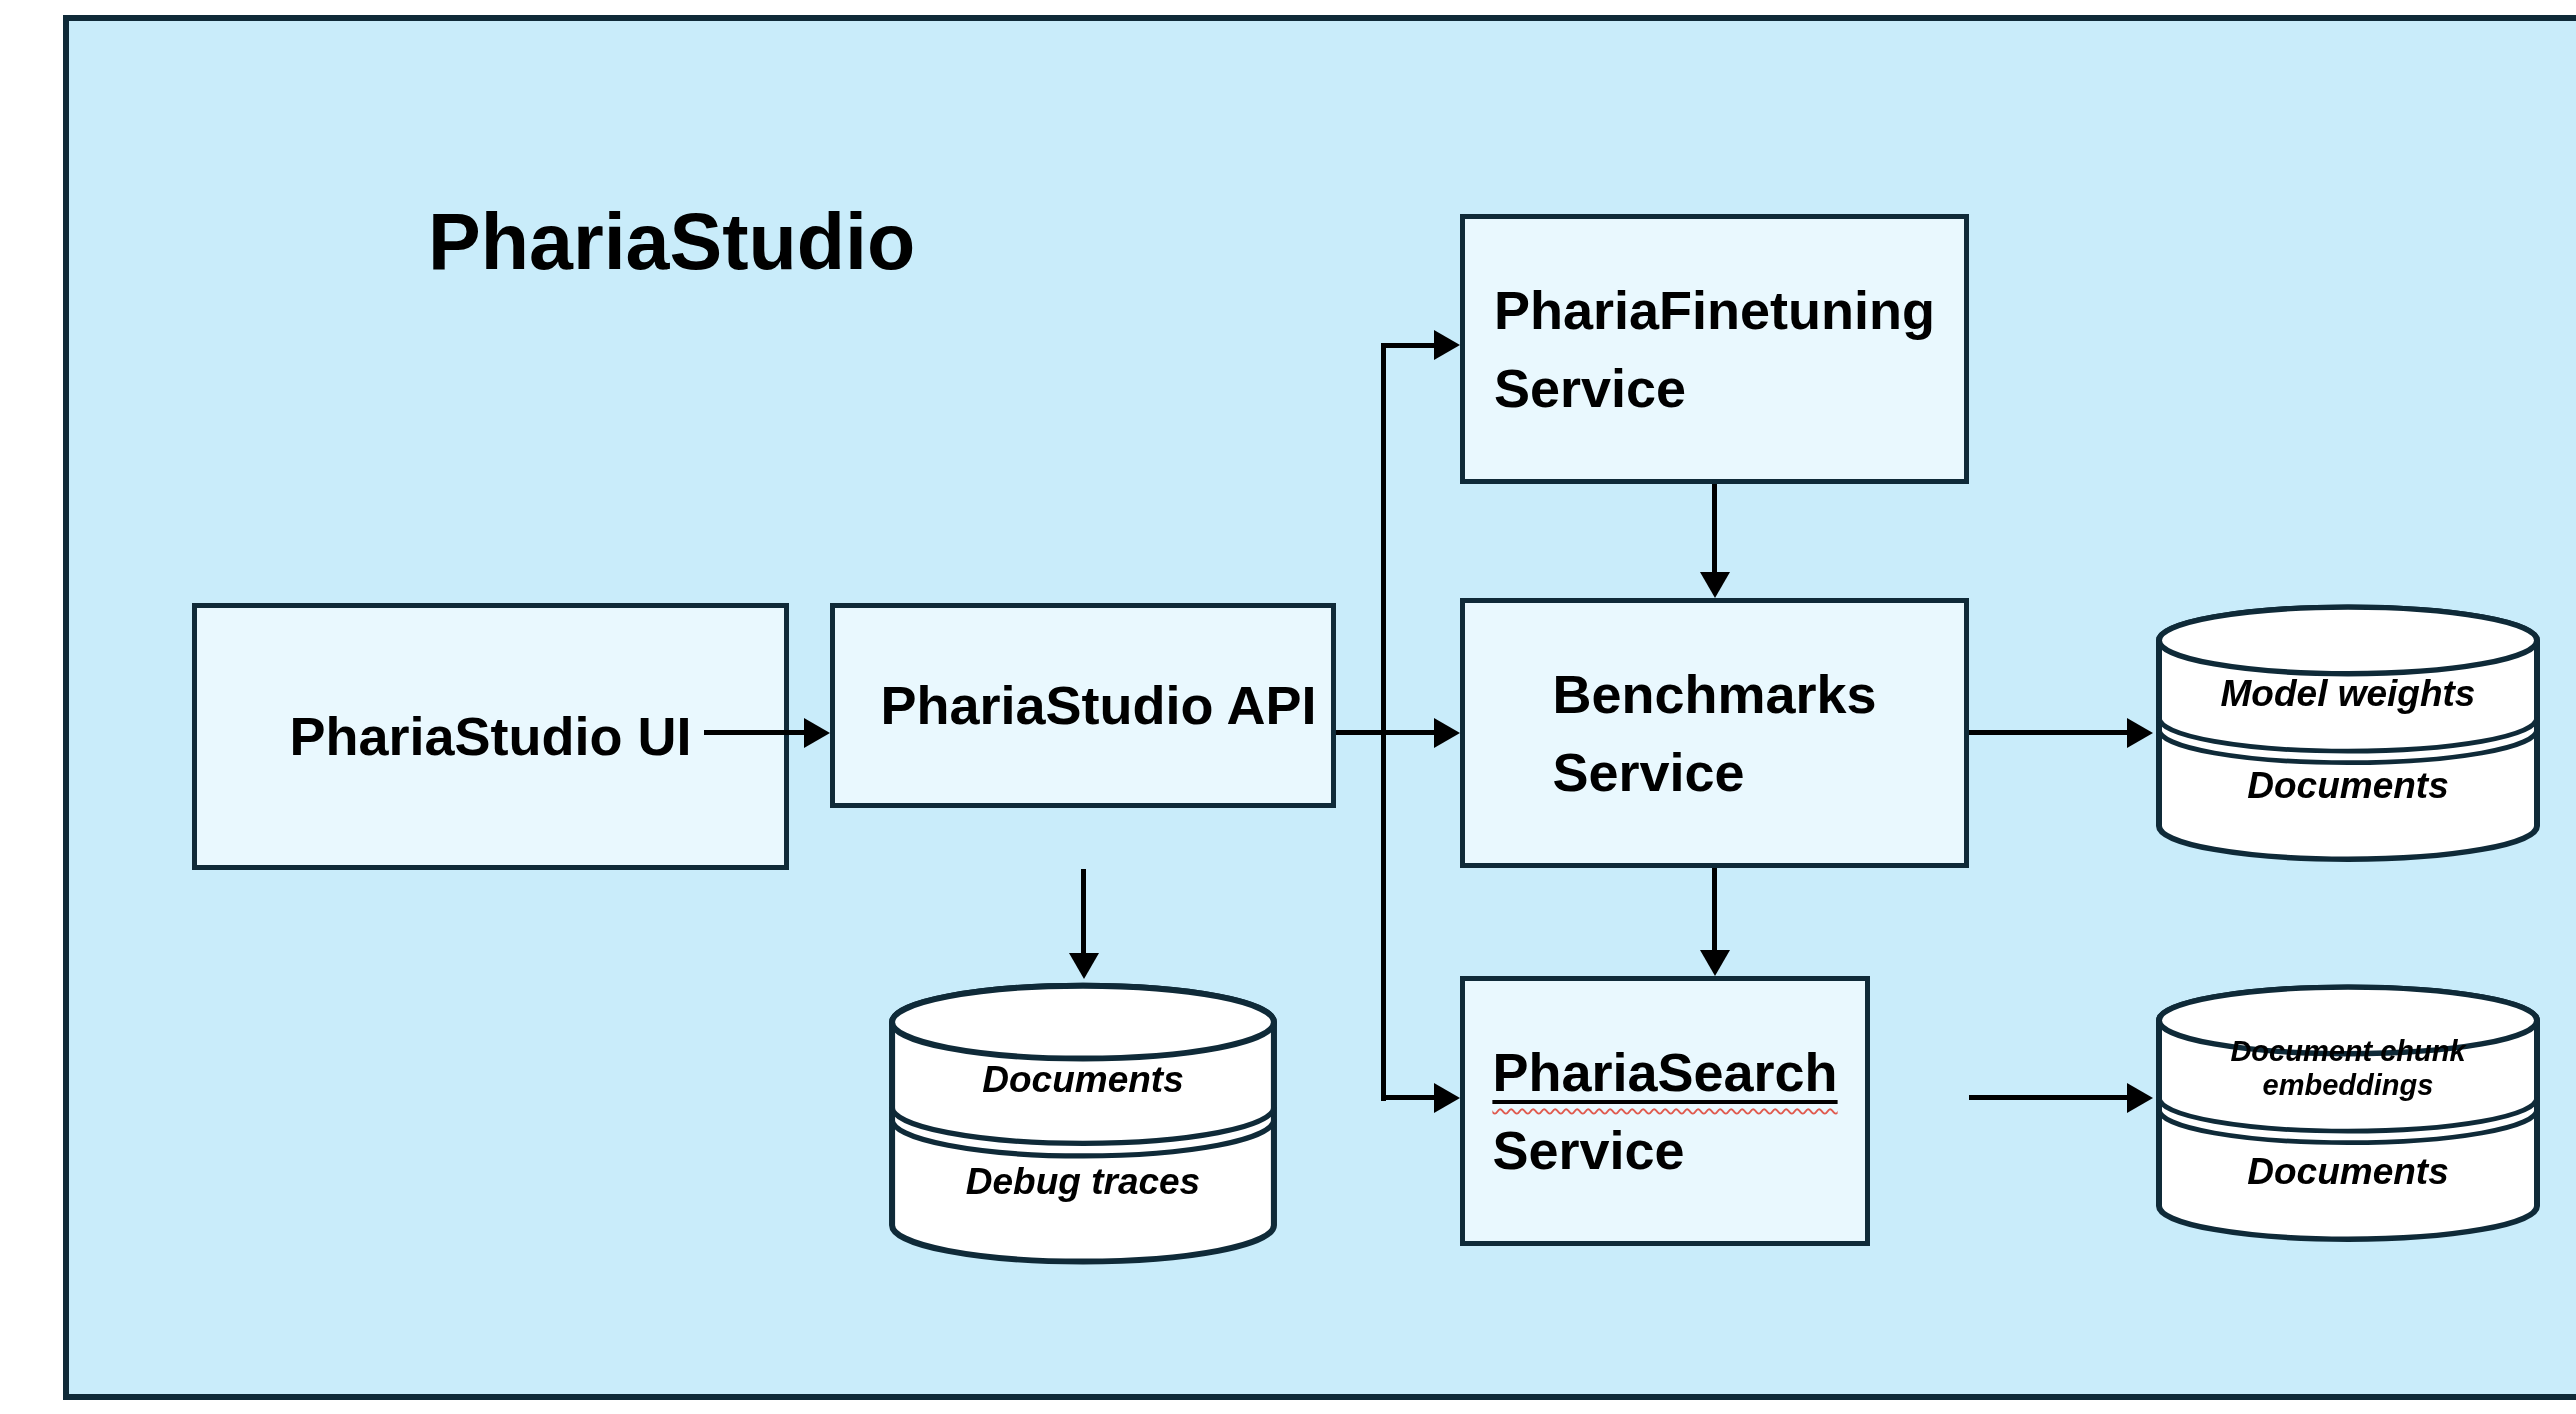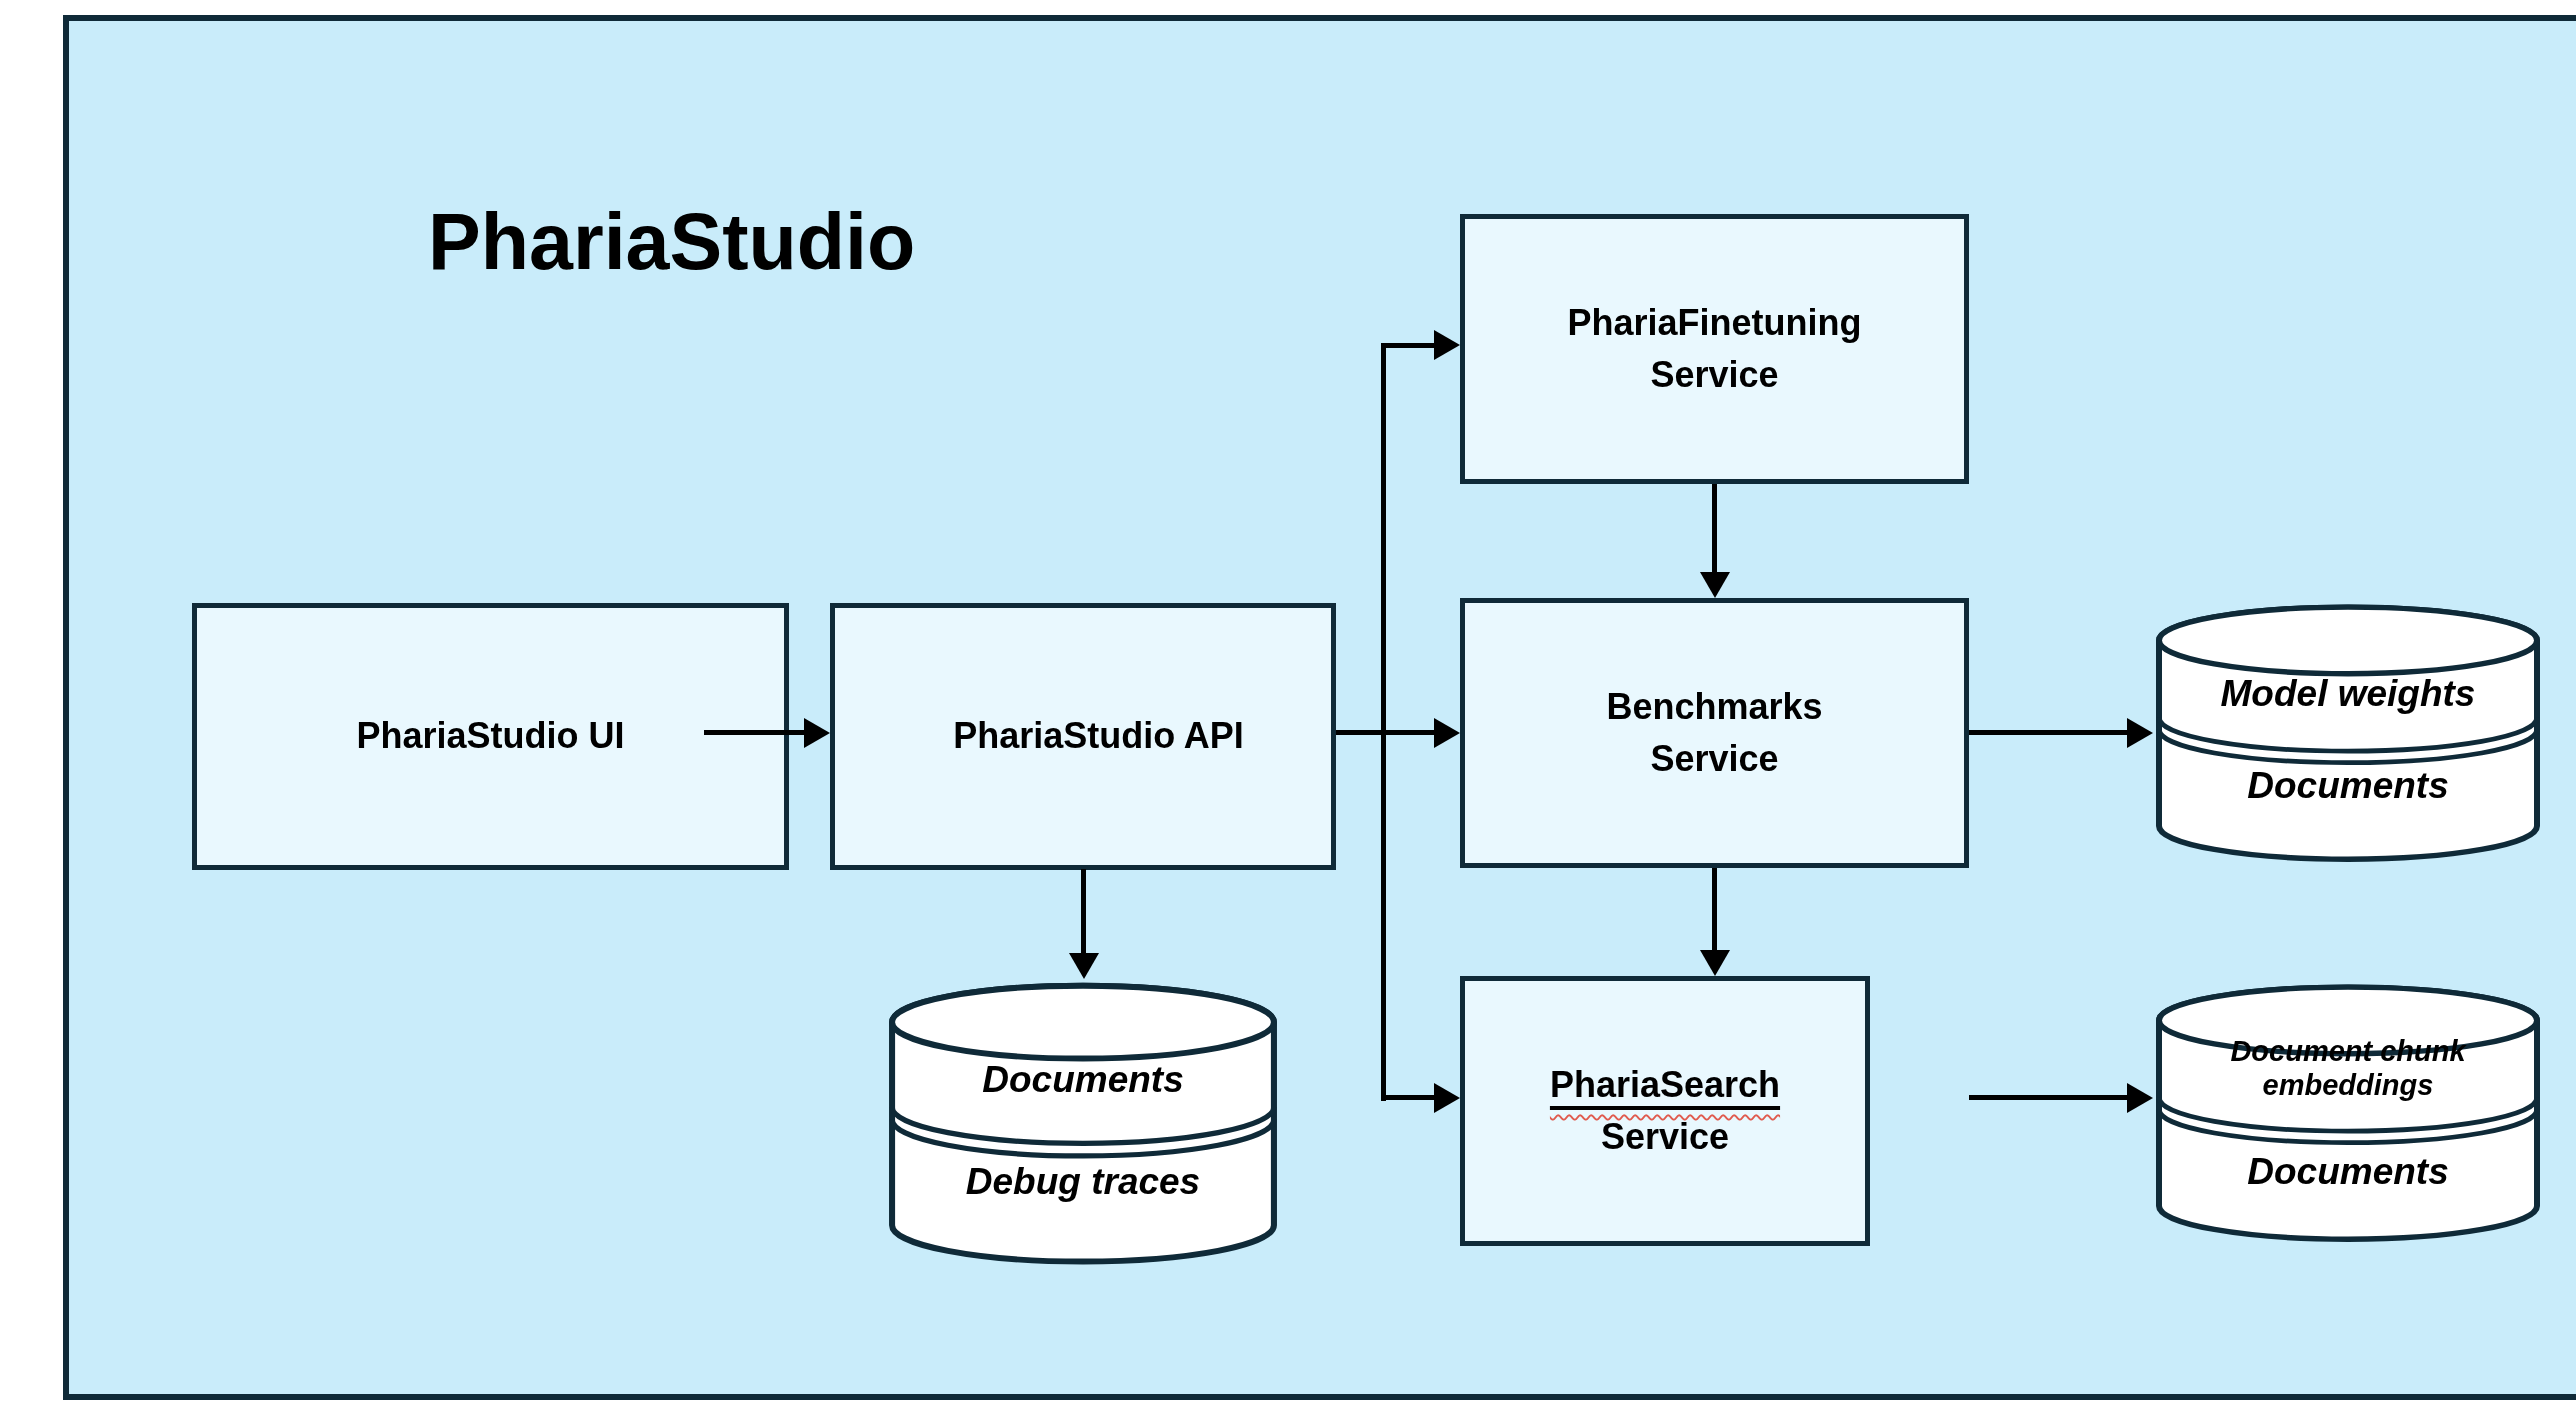--- a/index.html
+++ b/index.html
@@ -4,21 +4,21 @@
 <style>
   html,body{margin:0;padding:0;background:var(--page-bg,#fff);}
   .stage{position:relative;width:2576px;height:1415px;background:var(--page-bg,#fff);
          font-family:"Liberation Sans",sans-serif;overflow:hidden;margin-left:48px;}
   .canvas{position:absolute;left:15px;top:15px;width:2545px;height:1385px;box-sizing:border-box;
           background:var(--canvas-bg,#c9ecfa);border:6px solid var(--outline,#0f2a38);}
   .title{position:absolute;left:380px;top:196px;font-size:79px;font-weight:bold;color:var(--text,#000);
          letter-spacing:0px;}
   .node{position:absolute;box-sizing:border-box;background:var(--node-fill,#e9f8fe);
         border:5.3px solid var(--outline,#0f2a38);display:flex;align-items:center;justify-content:center;}
-  .node-label{font-weight:bold;font-size:36px;line-height:1.45;text-align:center;color:var(--text,#000);}
+  .node-label{font-weight:bold;font-size:54px;line-height:1.45;color:var(--text,#000);}
   .u-black{text-decoration:underline;text-decoration-style:solid;text-decoration-color:var(--text,#000);
            text-decoration-thickness:3.8px;text-underline-offset:9px;}
   .u-red{text-decoration:underline;text-decoration-style:wavy;text-decoration-color:var(--squiggle,#e05a4e);
          text-decoration-thickness:1.5px;text-underline-offset:16.7px;}
   .hline{position:absolute;height:5.3px;background:var(--arrow,#000);}
   .vline{position:absolute;width:5.3px;background:var(--arrow,#000);}
   .head-r{position:absolute;width:0;height:0;border-top:15px solid transparent;
           border-bottom:15px solid transparent;border-left:26px solid var(--arrow,#000);}
   .head-d{position:absolute;width:0;height:0;border-left:15px solid transparent;
           border-right:15px solid transparent;border-top:26px solid var(--arrow,#000);}
@@ -40,21 +40,21 @@
 <div class="stage">
 
   <div class="canvas"></div>
 
   <div class="title">PhariaStudio</div>
 
   <div class="node" style="left:144px;top:603px;width:597px;height:267px;">
     <div class="node-label">PhariaStudio UI</div>
   </div>
 
-  <div class="node" style="left:782px;top:603px;width:506px;height:267px;padding-left:31px;">
+  <div class="node" style="left:782px;top:603px;width:506px;height:205px;padding-left:31px;">
     <div class="node-label">PhariaStudio API</div>
   </div>
 
   <div class="node" style="left:1412px;top:214px;width:509px;height:270px;">
     <div class="node-label">
       <div>PhariaFinetuning</div>
       <div>Service</div>
     </div>
   </div>
 

